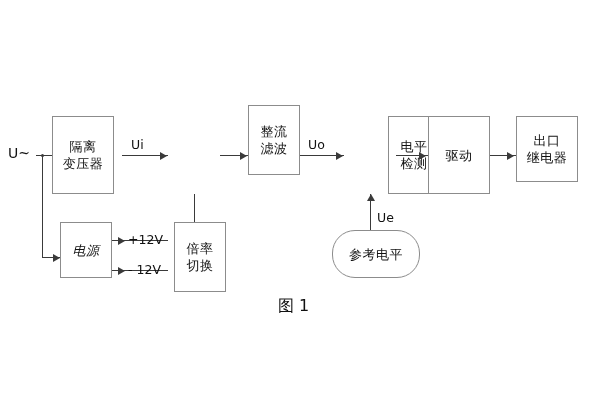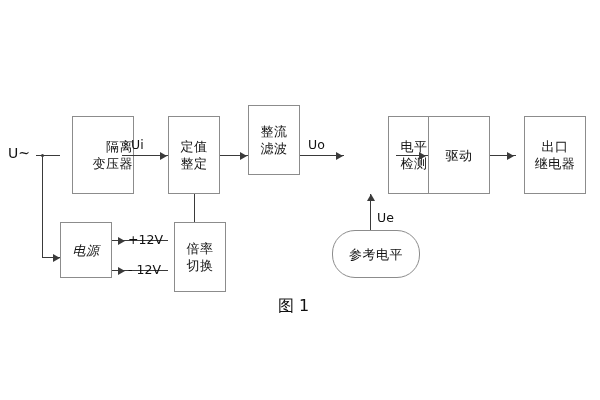--- a/index.html
+++ b/index.html
@@ -91,45 +91,41 @@
 
   <span class="lbl" style="left:8px; top:146px; font-size:14px;">U~</span>
 
   <div class="hline" style="left:36px; top:155px; width:24px;"></div>
   <div class="dot" style="left:41px; top:154px;"></div>
 
   <div class="vline" style="left:42px; top:155px; height:103px;"></div>
   <div class="hline" style="left:42px; top:257px; width:18px;"></div>
   <div class="arrow-r" style="left:53px; top:254px;"></div>
 
-  <div class="box" style="left:72px; top:116px; width:62px; height:78px;align-items:flex-end;">
+  <div class="box" style="left:52px; top:116px; width:62px; height:78px;">
     <span class="line">隔离</span>
     <span class="line">变压器</span>
   </div>
 
-  <div class="box" style="left:168px; top:116px; width:52px; height:78px;">
-    <span class="line">定值</span>
-    <span class="line">整定</span>
-  </div>
 
   <div class="box" style="left:248px; top:105px; width:52px; height:70px;align-items:center;">
     <span class="line">整流</span>
     <span class="line">滤波</span>
   </div>
 
   <div class="box" style="left:344px; top:116px; width:52px; height:78px;margin-left:44px;">
     <span class="line">电平</span>
     <span class="line">检测</span>
   </div>
 
   <div class="box" style="left:428px; top:116px; width:62px; height:78px;">
     <span class="line">驱动</span>
   </div>
 
-  <div class="box" style="left:516px; top:116px; width:62px; height:78px;margin-left:8px;">
+  <div class="box" style="left:516px; top:116px; width:62px; height:66px;">
     <span class="line">出口</span>
     <span class="line">继电器</span>
   </div>
 
   <div class="box" style="left:60px; top:222px; width:52px; height:56px;font-style:italic;">
     <span class="line">电源</span>
   </div>
 
   <div class="box" style="left:174px; top:222px; width:52px; height:70px;">
     <span class="line">倍率</span>

